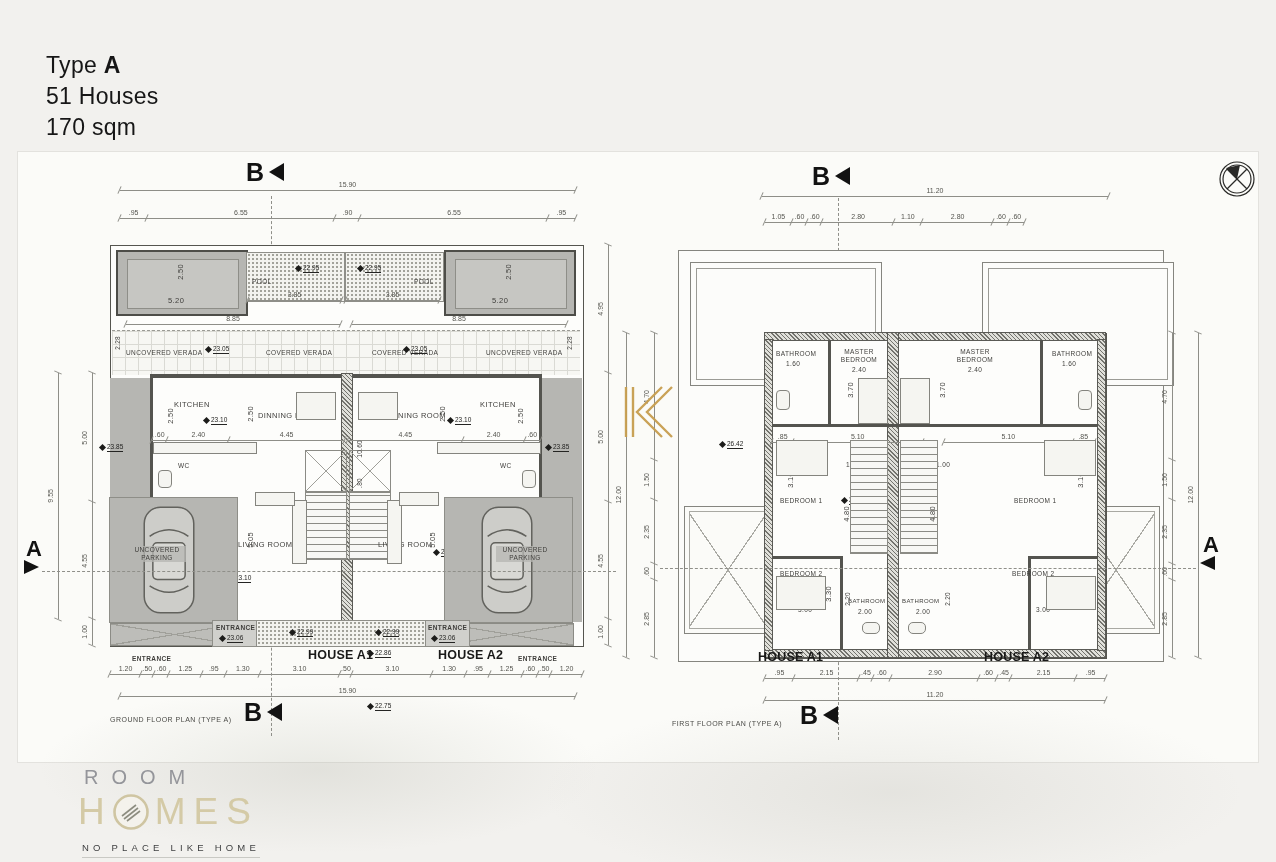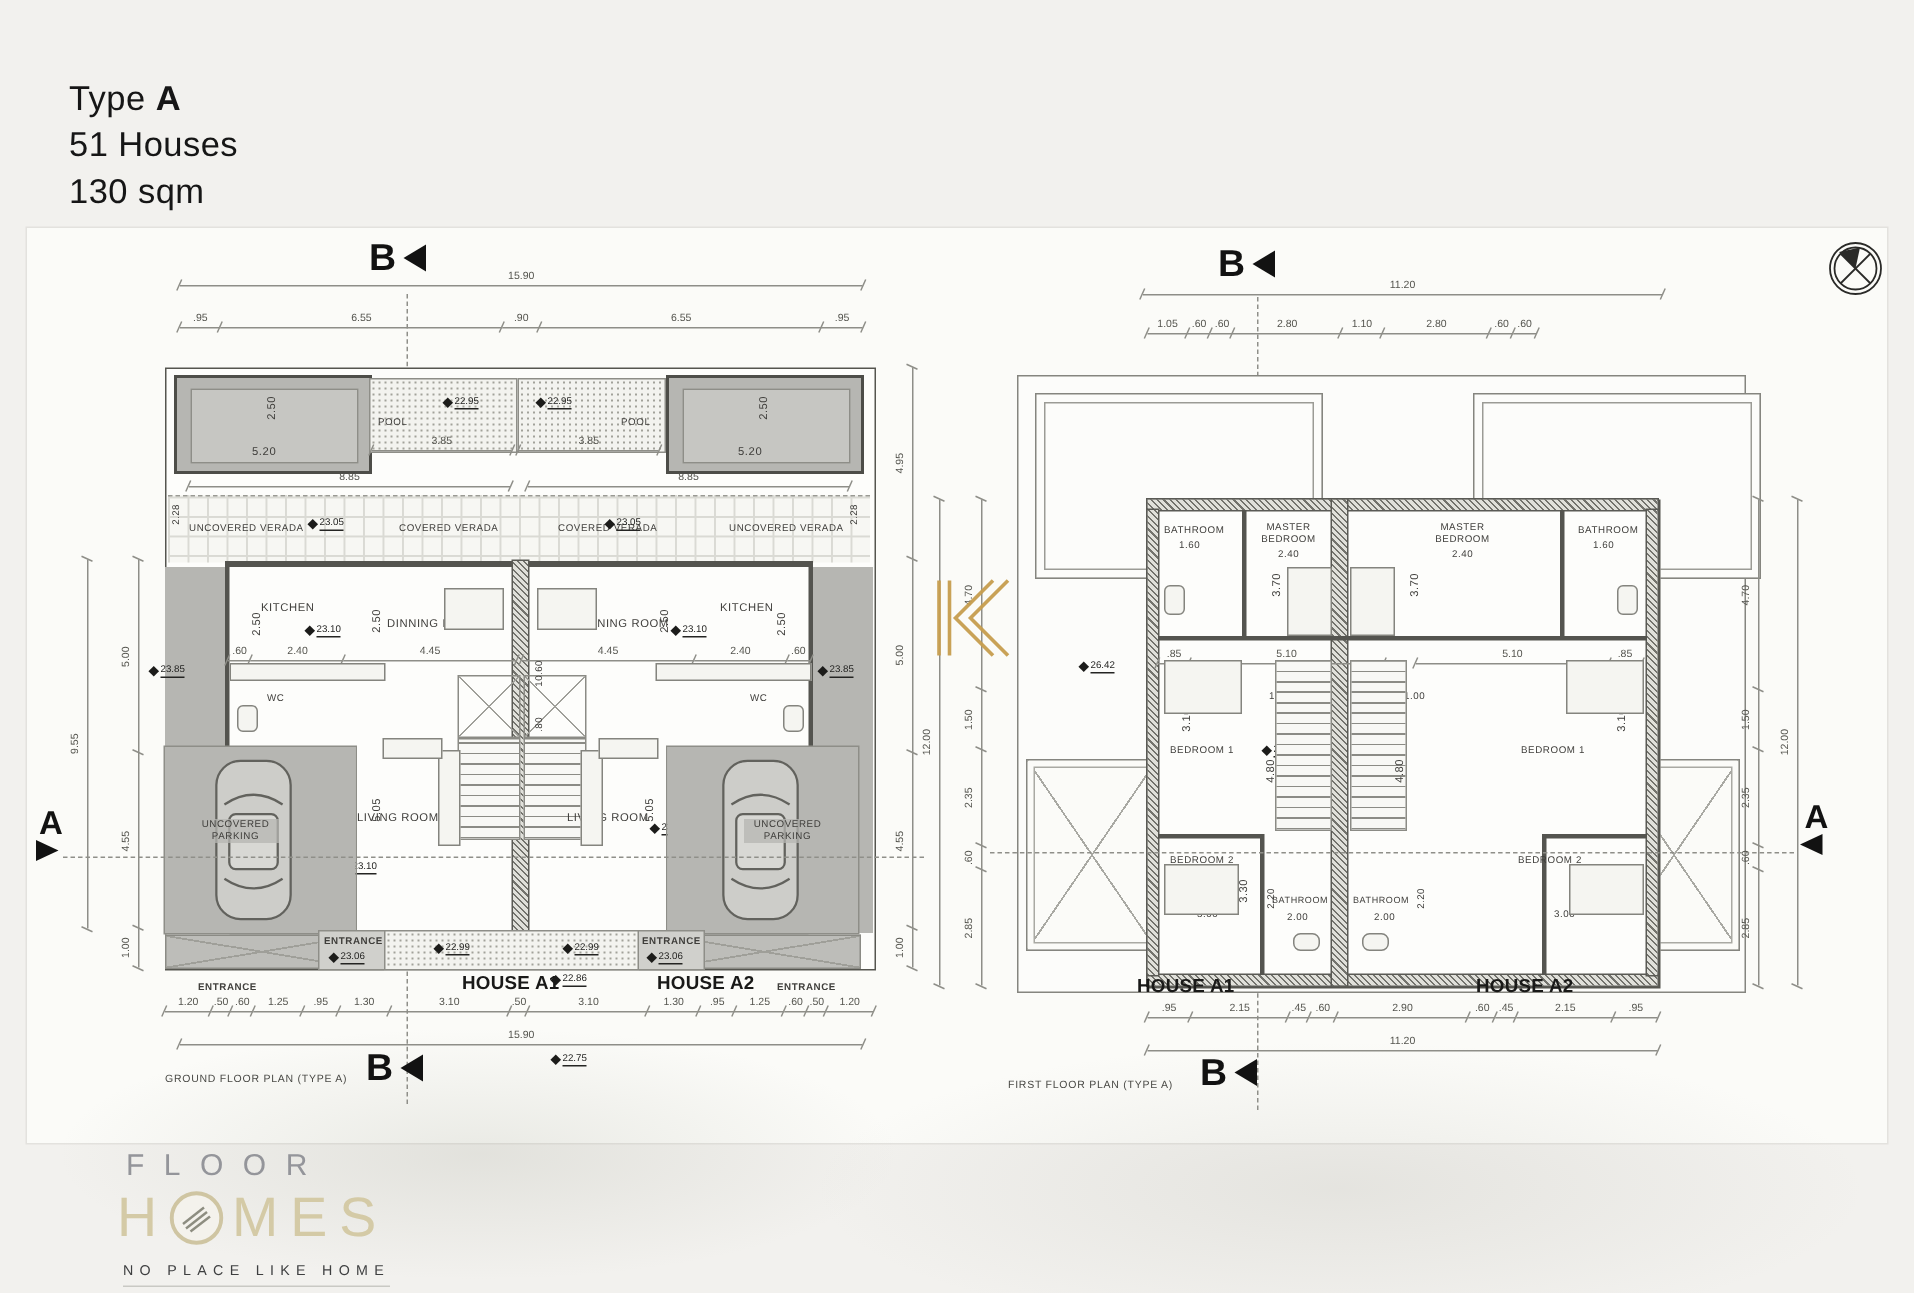--- a/index.html
+++ b/index.html
@@ -87,21 +87,21 @@
 </head>
 <body>
 
 <div id="canvas">
   <div class="sheet"></div>
   <div class="ghost"></div>
 
   <div class="titleblock">
     <div><span>Type</span>&nbsp;<b>A</b></div>
     <div>51 Houses</div>
-    <div>130 sqm</div>
+    <div>170 sqm</div>
   </div>
 
   <div class="dimh" style="left:120px;top:178px;width:455px;">
     <span class="sg">
         <i>15.90</i>
       </span>
   </div>
   <div class="dimh prop" style="left:120px;top:206px;width:455px;">
       <span class="sg" style="flex-grow: 0.95;">
         <i>.95</i>
@@ -644,21 +644,21 @@
     <svg width="72" height="52" viewBox="0 0 72 52">
         <g fill="none" stroke="#c79e4f" stroke-width="2.4" opacity=".95">
           <path d="M14 1 V51"></path>
           <path d="M21 1 V51"></path>
           <path d="M50 1 L25 26 L50 51"></path>
           <path d="M60 1 L35 26 L60 51"></path>
         </g>
       </svg>
   </div>
 
-  <div class="brand-anys">FLOOR</div>
+  <div class="brand-anys">ROOM</div>
   <div class="brand-homes">
     <span>H</span>
     <span class="abs" style="position:static;display:inline-flex;margin:0 4px 0 -2px;">
       <svg width="40" height="40" viewBox="0 0 40 40">
           <circle cx="20" cy="20" r="16.5" fill="#f4f2ec" stroke="#cfc5a2" stroke-width="2.6"></circle>
           <g stroke="#8d8d80" stroke-width="1.6">
             <line x1="11" y1="24" x2="25" y2="13"></line>
             <line x1="13" y1="27" x2="27" y2="16"></line>
             <line x1="16" y1="29" x2="29" y2="19"></line>
           </g>

